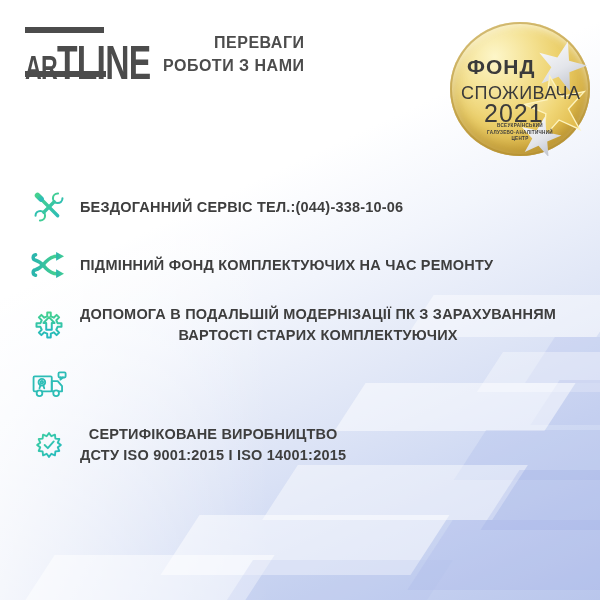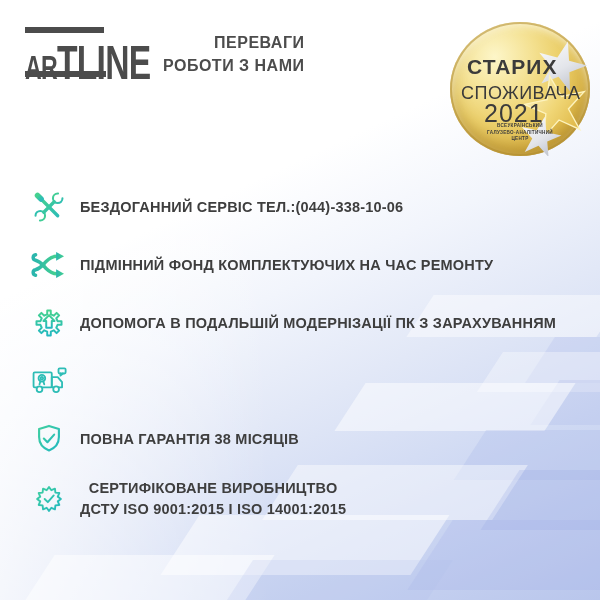--- a/index.html
+++ b/index.html
@@ -88,21 +88,21 @@
     <g transform="translate(84,16) scale(0.55) rotate(15 50 50)">
       <polygon points="50,5 61,38 95,38 67,58 77,91 50,71 23,91 33,58 5,38 39,38" fill="url(#silver)"></polygon>
     </g>
     <g transform="translate(72,50) scale(0.68) rotate(-12 50 50)">
       <polygon points="50,5 61,38 95,38 67,58 77,91 50,71 23,91 33,58 5,38 39,38" fill="url(#goldst)" stroke="#fdf3bd" stroke-width="2"></polygon>
     </g>
     <g transform="translate(68,92) scale(0.45) rotate(12 50 50)">
       <polygon points="50,5 61,38 95,38 67,58 77,91 50,71 23,91 33,58 5,38 39,38" fill="url(#silver)"></polygon>
     </g>
   </svg>
-  <span class="m-txt m-choice">СТАРИХ</span>
+  <span class="m-txt m-choice">ФОНД</span>
   <span class="m-txt m-consumer">СПОЖИВАЧА</span>
   <span class="m-txt m-year">2021</span>
   <span class="m-txt m-footer">
     <span style="display:block;">ВСЕУКРАЇНСЬКИЙ</span>
     <span style="display:block;">ГАЛУЗЕВО-АНАЛІТИЧНИЙ</span>
     <span style="display:block;">ЦЕНТР</span>
   </span>
 </div>
 
 <div class="benefits">
@@ -154,56 +154,40 @@
           <linearGradient id="g3" x1="0" y1="0" x2="0" y2="1">
         <stop offset="0" stop-color="#45d18f"></stop>
             <stop offset="1" stop-color="#23b8c0"></stop>
           </linearGradient>
         </defs>
       <polygon stroke="url(#g3)" stroke-width="2.5" stroke-linejoin="round" points="34.8,21.7 39.8,21.8 39.8,26.2 34.8,26.3 33.2,30 36.8,33.6 33.6,36.8 30,33.2 26.3,34.8 26.2,39.8 21.8,39.8 21.7,34.8 18,33.2 14.4,36.8 11.2,33.6 14.8,30 13.2,26.3 8.2,26.2 8.2,21.8 13.2,21.7 14.8,18 11.2,14.4 14.4,11.2 18,14.8 21.7,13.2 21.8,8.2 26.2,8.2 26.3,13.2 30,14.8 33.6,11.2 36.8,14.4 33.2,18"></polygon>
       <polygon stroke="url(#g3)" stroke-width="2.5" stroke-linejoin="round" points="24,14 31,21.5 27.5,21.5 27.5,30 20.5,30 20.5,21.5 17,21.5"></polygon>
     </svg>
     <div class="txt">
       <span class="l1">ДОПОМОГА В ПОДАЛЬШІЙ  МОДЕРНІЗАЦІЇ ПК З ЗАРАХУВАННЯМ</span>
+      <span class="l2">ВАРТОСТІ СТАРИХ КОМПЛЕКТУЮЧИХ</span>
     </div>
   </div>
 
   <div class="item">
     <svg class="ic" viewBox="0 0 48 48" fill="none">
       <g stroke="#2dbdb6" stroke-width="2.3" stroke-linecap="round" stroke-linejoin="round">
         <rect x="4.5" y="13" width="23" height="19" rx="1.5"></rect>
         <path d="M27.5 19 h7.5 l5.5 6.5 V32 h-13 z"></path>
         <circle cx="12" cy="34.5" r="3.6" fill="#ffffff"></circle>
         <circle cx="33" cy="34.5" r="3.6" fill="#ffffff"></circle>
         <circle cx="15" cy="20.5" r="4.2"></circle>
         <circle cx="15" cy="20.5" r="1.6"></circle>
         <path d="M13.2 24.4 L12 28.2 M16.8 24.4 L18 28.2"></path>
         <rect x="36" y="8" width="9" height="6.5" rx="1.5"></rect>
         <path d="M38.5 14.5 v2.8 l3 -2.8"></path>
       </g>
     </svg>
   </div>
 
-  <div class="item">
-    <svg class="ic" viewBox="0 0 48 48" fill="none">
-      <defs>
-          <linearGradient id="g5" x1="0" y1="0" x2="1" y2="1">
-        <stop offset="0" stop-color="#3fcfa0"></stop>
-            <stop offset="1" stop-color="#23b8c0"></stop>
-          </linearGradient>
-        </defs>
-      <g stroke="url(#g5)" stroke-width="2.7" stroke-linecap="round" stroke-linejoin="round">
-        <path d="M24 7.5 L36.5 11.5 V21.5 C36.5 30 31.5 35.5 24 38.5 C16.5 35.5 11.5 30 11.5 21.5 V11.5 Z"></path>
-        <polyline points="17.5,23.5 22,28 30.5,18.5"></polyline>
-      </g>
-    </svg>
-    <div class="txt">
-        <span class="l1">ПОВНА ГАРАНТІЯ 38 МІСЯЦІВ</span>
-      </div>
-  </div>
 
   <div class="item">
     <svg class="ic" viewBox="0 0 48 48" fill="none">
       <defs>
           <linearGradient id="g6" x1="0" y1="0" x2="1" y2="1">
         <stop offset="0" stop-color="#3fcfa0"></stop>
             <stop offset="1" stop-color="#23b8c0"></stop>
           </linearGradient>
         </defs>
       <g stroke="url(#g6)" stroke-width="2.4" stroke-linecap="round" stroke-linejoin="round">

